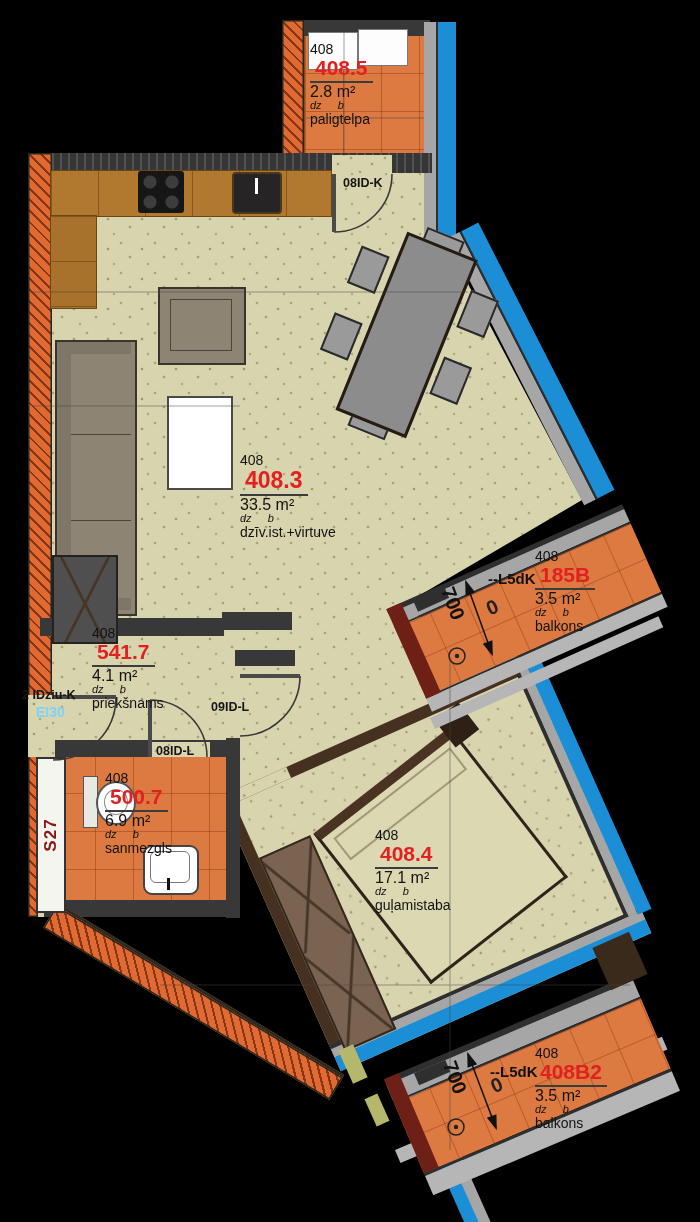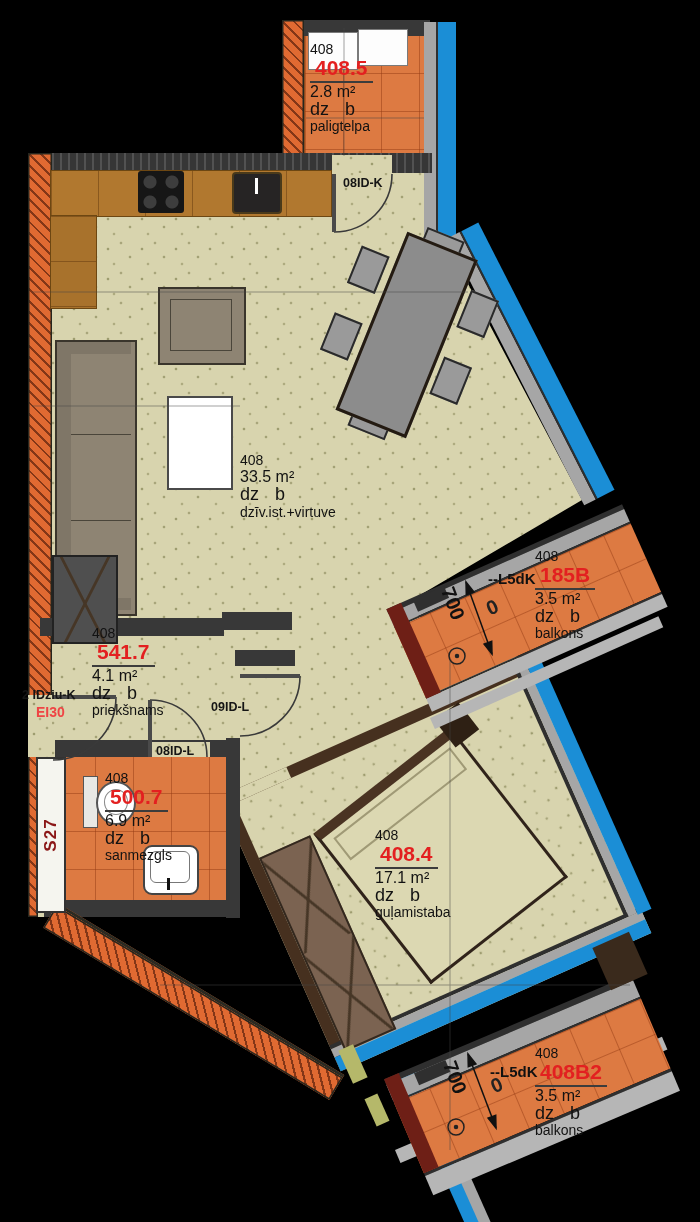--- a/index.html
+++ b/index.html
@@ -28,21 +28,21 @@
   .dk{background:#2f2f2f;}
   .blue{background:#1b8ed6;}
   .maroon{background:#6e1f16;}
   
   .rlabel{position:absolute;color:#121212;line-height:1.08;z-index:40;}
   .rlabel .unit{font-size:14px;}
   .rlabel .num{font-size:21px;font-weight:bold;color:#e32020;display:inline-block;
                border-bottom:2px solid #3c3c3c;padding:0 5px 1px;}
   .rlabel.big .num{font-size:23px;}
   .rlabel .area{font-size:16px;}
-  .rlabel .dzb{font-size:18px;}
+  .rlabel .dzb{font-size:11px;font-style:italic;}
   .rlabel .dzb .b2{margin-left:16px;}
   .rlabel .name{font-size:14px;}
   .doorlbl{position:absolute;font-size:12.5px;font-weight:bold;color:#151515;z-index:40;white-space:nowrap;}
   .wtag{position:absolute;font-size:15px;font-weight:bold;color:#111;z-index:40;white-space:nowrap;}
   .dim700{position:absolute;font-size:20px;font-weight:bold;color:#111;z-index:40;}
   .zero{position:absolute;font-size:20px;font-weight:bold;color:#222;}
   
   .furn{position:absolute;z-index:26;}
   .counter{background:#b1782f;background-image:
     repeating-linear-gradient(90deg, rgba(90,50,10,.45) 0 1px, transparent 1px 47px);
@@ -240,20 +240,21 @@
   <div class="rlabel" style="left:310px;top:42px;width:116px;">
     <div class="unit">408</div>
     <div><span class="num">408.5</span></div>
     <div class="area">2.8 m²</div>
     <div class="dzb"><span>dz</span><span class="b2">b</span></div>
     <div class="name">paligtelpa</div>
   </div>
 
   <div class="rlabel big" style="left:240px;top:453px;width:140px;">
     <div class="unit">408</div>
+    <div><span class="num">408.3</span></div>
     <div class="area">33.5 m²</div>
     <div class="dzb"><span>dz</span><span class="b2">b</span></div>
     <div class="name">dzīv.ist.+virtuve</div>
   </div>
 
   <div class="rlabel" style="left:92px;top:626px;width:120px;">
     <div class="unit">408</div>
     <div><span class="num">541.7</span></div>
     <div class="area">4.1 m²</div>
     <div class="dzb"><span>dz</span><span class="b2">b</span></div>
@@ -291,18 +292,18 @@
     <div class="area">3.5 m²</div>
     <div class="dzb"><span>dz</span><span class="b2">b</span></div>
     <div class="name">balkons</div>
   </div>
   <span class="wtag" style="left:490px;top:1063px;">--L5dK</span>
 
   <span class="doorlbl" style="left:343px;top:176px;">08ID-K</span>
   <span class="doorlbl" style="left:211px;top:700px;">09ID-L</span>
   <span class="doorlbl" style="left:156px;top:744px;">08ID-L</span>
   <span class="doorlbl" style="left:22px;top:688px;">2 IDziu-K</span>
-  <span class="doorlbl" style="left:36px;top:704px;color:#ef4444;font-size:14px;">EI30</span>
+  <span class="doorlbl" style="left:36px;top:704px;color:#7dd3fc;font-size:14px;">EI30</span>
 
   <span class="dim700" style="left:436px;top:592px;transform:rotate(69deg);">700</span>
   <span class="dim700" style="left:438px;top:1066px;transform:rotate(69deg);">700</span>
 
 </div>
 
 </body></html>

